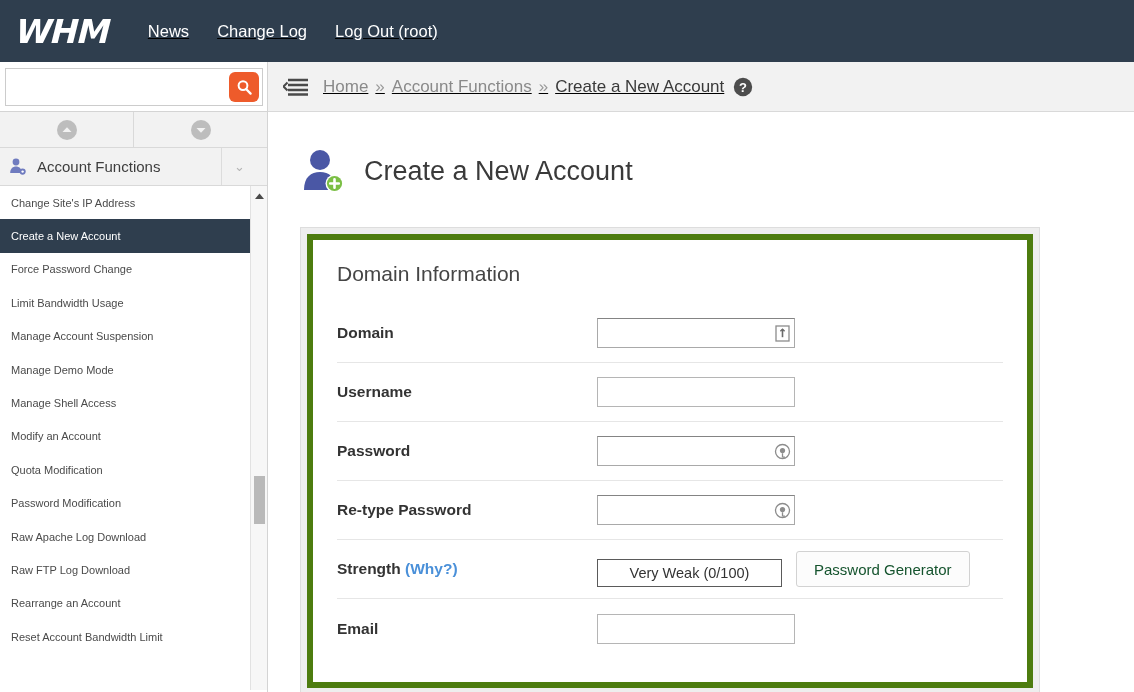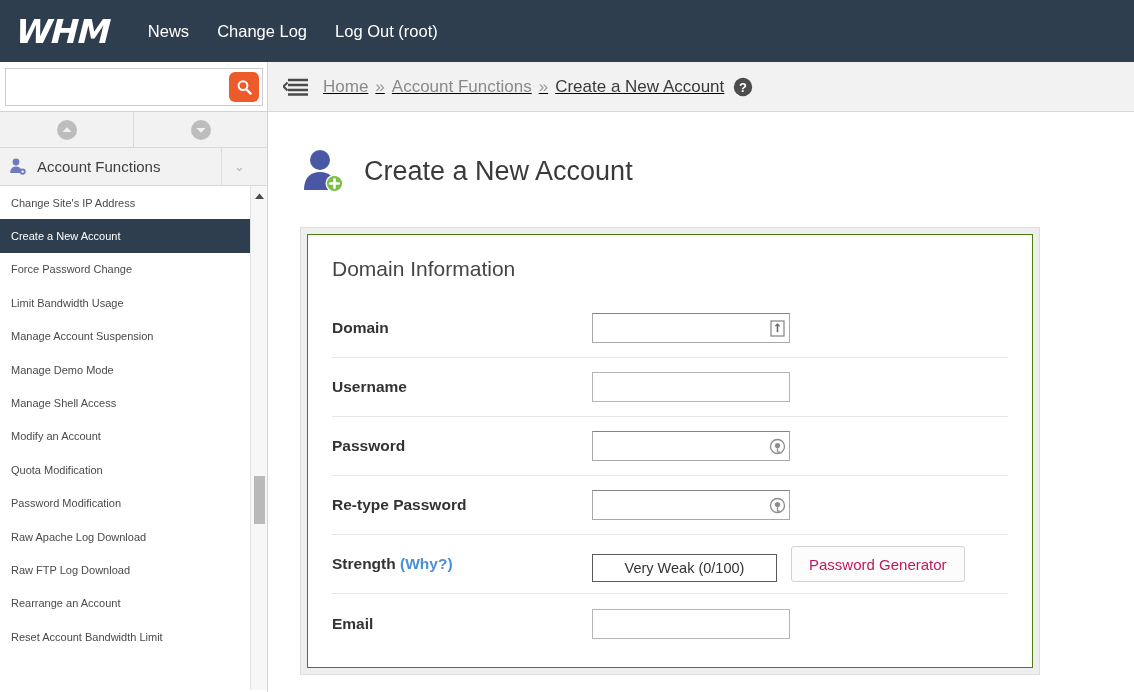--- a/index.html
+++ b/index.html
@@ -22,21 +22,21 @@
     margin-left: 16px;
     color: #ffffff;
     font-size: 33px;
     font-weight: 700;
     font-style: italic;
     letter-spacing: -1px;
     font-family: "DejaVu Sans", sans-serif;
     transform: skewX(-3deg);
     user-select: none;
   }
-  .topnav { display: flex; align-items: center; margin-left: 24px; }
+  .topnav { display: flex; align-items: center; margin-left: 24px; text-decoration: underline; }
   .topnav a {
     color: #ffffff;
     font-size: 16.5px;
     text-decoration: none;
     padding: 6px 14px;
     white-space: nowrap;
   }
 
   
   .searchwrap {
@@ -191,22 +191,22 @@
 
   .panel-outer {
     margin: 22px 0 0 32px;
     width: 740px;
     background: #eeeeee;
     border: 1px solid #dddddd;
     padding: 6px;
   }
   .panel {
     background: #ffffff;
-    border: 1px solid #4d7c0f;
-    padding: 20px 24px 14px 24px;
+    border: 6px solid #4d7c0f;
+    padding: 20px 24px 24px 24px;
   }
   .panel-title {
     font-size: 21px;
     color: #454545;
     font-weight: 400;
     margin: 2px 0 18px 0;
   }
 
   .frow {
     display: flex; align-items: center;
@@ -254,21 +254,21 @@
     color: #333333;
   }
   .genbtn {
     margin-left: 14px;
     height: 36px;
     padding: 0 17px;
     background: #fcfcfc;
     border: 1px solid #d2d2d2;
     border-radius: 3px;
     font-size: 15px;
-    color: #be185d;
+    color: #14532d;
     cursor: pointer;
     font-family: "Liberation Sans", sans-serif;
     display: flex; align-items: center;
   }
 </style>
 </head>
 <body>
 
 <div class="topbar">
   <div class="logo">WHM</div>

